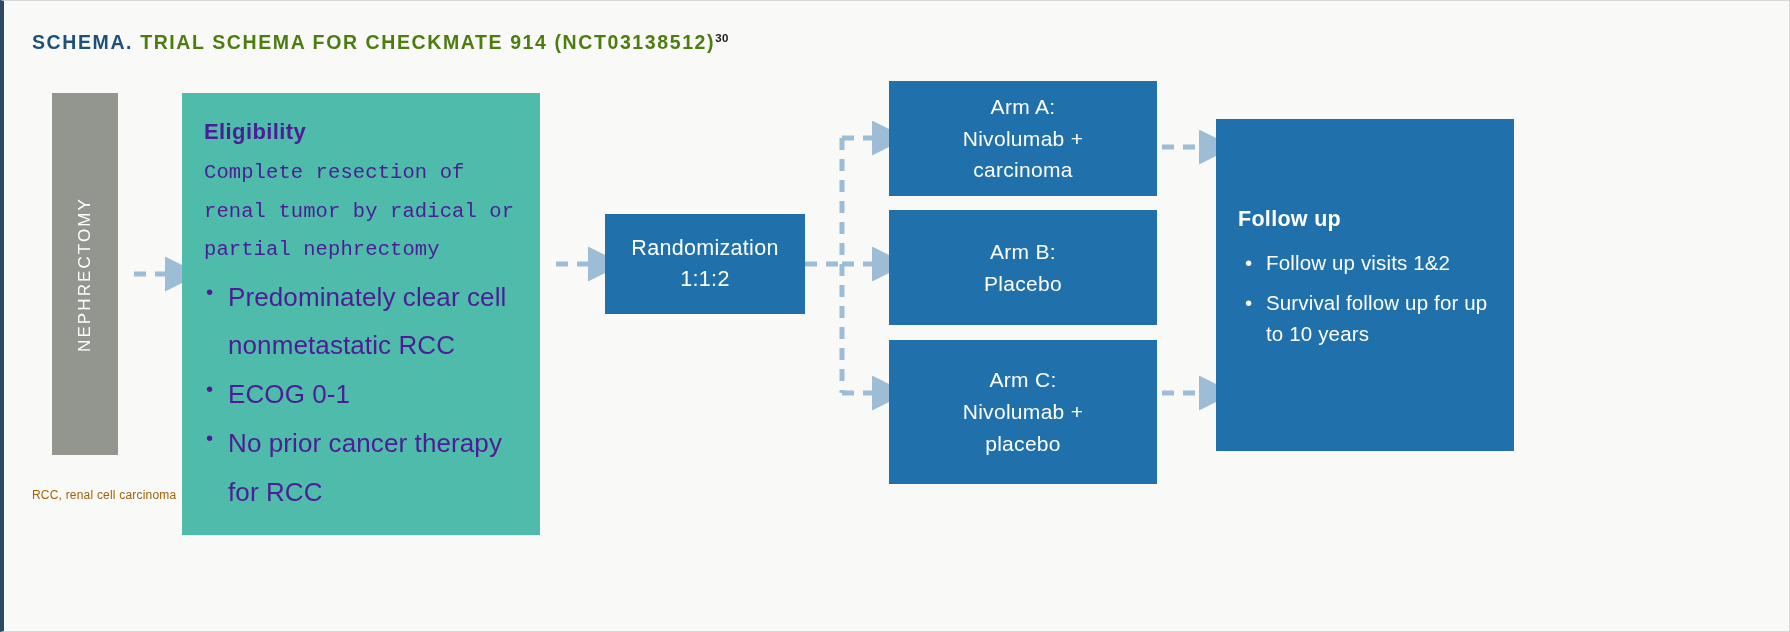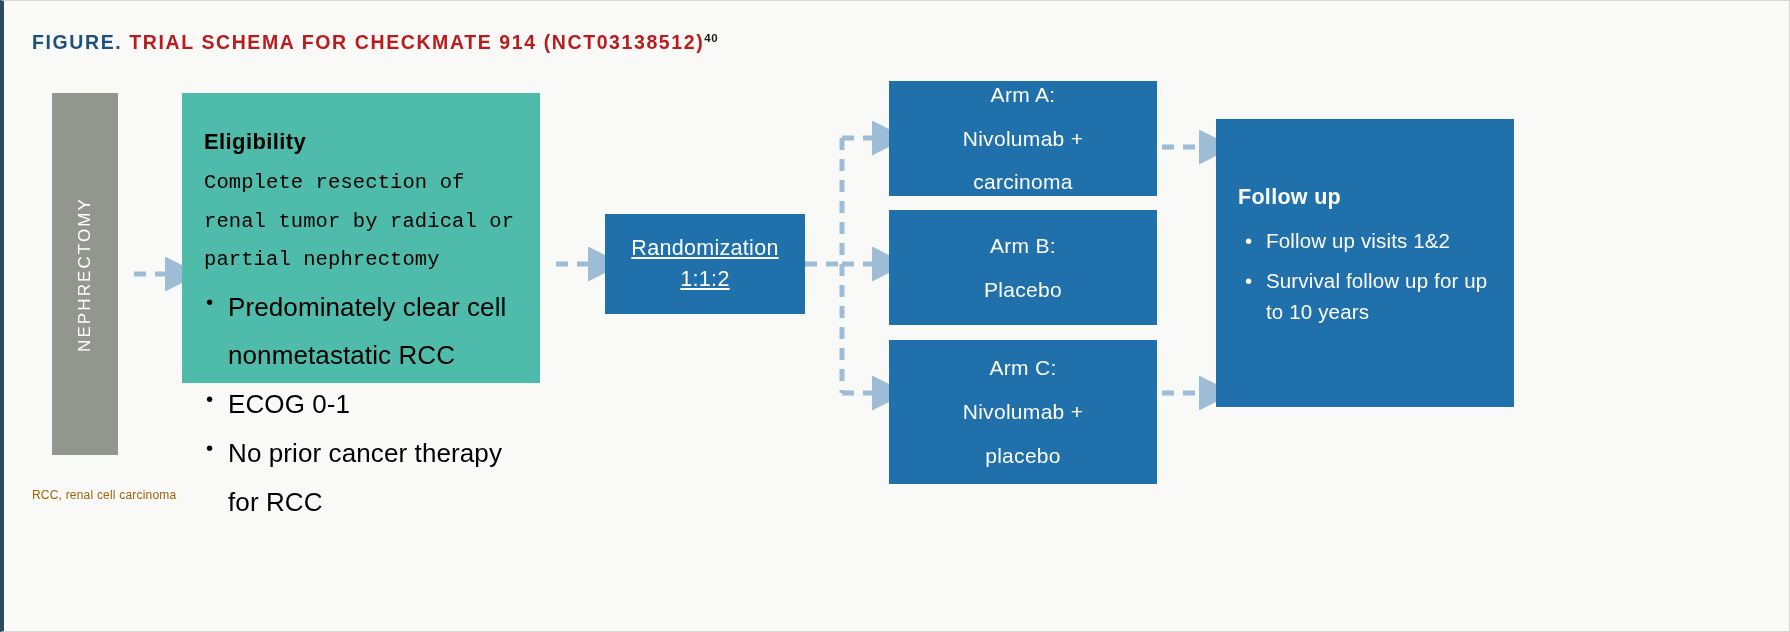--- a/index.html
+++ b/index.html
@@ -16,21 +16,21 @@
   }
 
   
   .fig-header{
     position:absolute;left:28px;top:30px;
     font-size:19.5px;font-weight:bold;
     letter-spacing:1.6px;
     white-space:nowrap;
   }
   .fig-word{color:#1d5179;font-weight:bold;}
-  .fig-title{color:#b91c1c;font-weight:bold;}
+  .fig-title{color:#4d7c0f;font-weight:bold;}
   .fig-sup{font-size:11.5px;vertical-align:super;color:#1a1a1a;letter-spacing:0.5px;}
 
   
   .canvas{position:absolute;left:0;top:0;width:1790px;height:632px;}
 
   .node{position:absolute;box-sizing:border-box;}
 
   
   .neph-bar{
     left:48px;top:92px;width:66px;height:362px;
@@ -41,24 +41,24 @@
     display:flex;align-items:center;justify-content:center;
     color:#ffffff;font-size:17px;font-weight:normal;
     letter-spacing:2.1px;
     writing-mode:vertical-rl;
     transform:rotate(180deg);
     white-space:nowrap;
   }
 
   
   .elig-box{
-    left:178px;top:92px;width:358px;height:290px;
+    left:178px;top:92px;width:358px;height:442px;
     background:#4ebbab;
-    padding:36px 24px 0 22px;
-    color:#000000;
+    padding:26px 24px 0 22px;
+    color:#4c1d95;
   }
   .elig-title{
     font-size:22px;font-weight:bold;letter-spacing:0.4px;
     margin-bottom:9px;
   }
   .elig-lead{
     font-size:20.5px;line-height:1.88;letter-spacing:0.1px;font-family:Liberation Mono, monospace;
   }
   .elig-list{list-style:none;margin:3px 0 0 0;padding:0;}
   .elig-list li{
@@ -70,36 +70,36 @@
     font-size:20.5px;line-height:1.88;
   }
 
   
   .blue{background:#1f70ab;color:#ffffff;}
 
   .rand-box{
     left:601px;top:213px;width:200px;height:100px;
     display:flex;flex-direction:column;
     align-items:center;justify-content:center;
-    font-size:21.5px;line-height:1.45;letter-spacing:0.3px;text-decoration:underline;
+    font-size:21.5px;line-height:1.45;letter-spacing:0.3px;
   }
 
   .arm-box{
     left:885px;width:268px;
     display:flex;flex-direction:column;
     align-items:center;justify-content:center;
     text-align:center;
-    font-size:21px;line-height:1.52;letter-spacing:0.3px;gap:12px;
+    font-size:21px;line-height:1.52;letter-spacing:0.3px;
   }
   .arm-a{top:80px;height:115px;}
   .arm-b{top:209px;height:115px;}
   .arm-c{top:339px;height:144px;}
 
   .followup-box{
-    left:1212px;top:118px;width:298px;height:288px;
+    left:1212px;top:118px;width:298px;height:332px;
     padding:0 22px;
     display:flex;flex-direction:column;justify-content:center;
   }
   .fu-title{font-size:21.5px;font-weight:bold;margin-bottom:12px;letter-spacing:0.3px;}
   .fu-list{list-style:none;margin:4px;padding:0;}
   .fu-list li{
     position:relative;padding-left:24px;
     font-size:20.5px;line-height:1.5;margin-bottom:9px;letter-spacing:0.15px;
   }
   .fu-list li::before{
@@ -114,22 +114,22 @@
 
   
   .conn-svg{position:absolute;left:0;top:0;width:1790px;height:632px;pointer-events:none;}
 </style>
 </head>
 <body>
 
 <div class="figure-card">
 
   <div class="fig-header">
-    <span class="fig-word">FIGURE.</span>
-    <span class="fig-title">TRIAL SCHEMA FOR CHECKMATE 914 (NCT03138512)</span><span class="fig-sup">40</span>
+    <span class="fig-word">SCHEMA.</span>
+    <span class="fig-title">TRIAL SCHEMA FOR CHECKMATE 914 (NCT03138512)</span><span class="fig-sup">30</span>
   </div>
 
   <div class="canvas">
 
     <svg class="conn-svg" viewBox="0 0 1790 632">
       <defs>
         <marker id="ah" markerWidth="7" markerHeight="7" refX="1" refY="3.5" orient="auto">
           <path d="M0,0 L7,3.5 L0,7 z" fill="#9dbcd6"></path>
         </marker>
       </defs>

